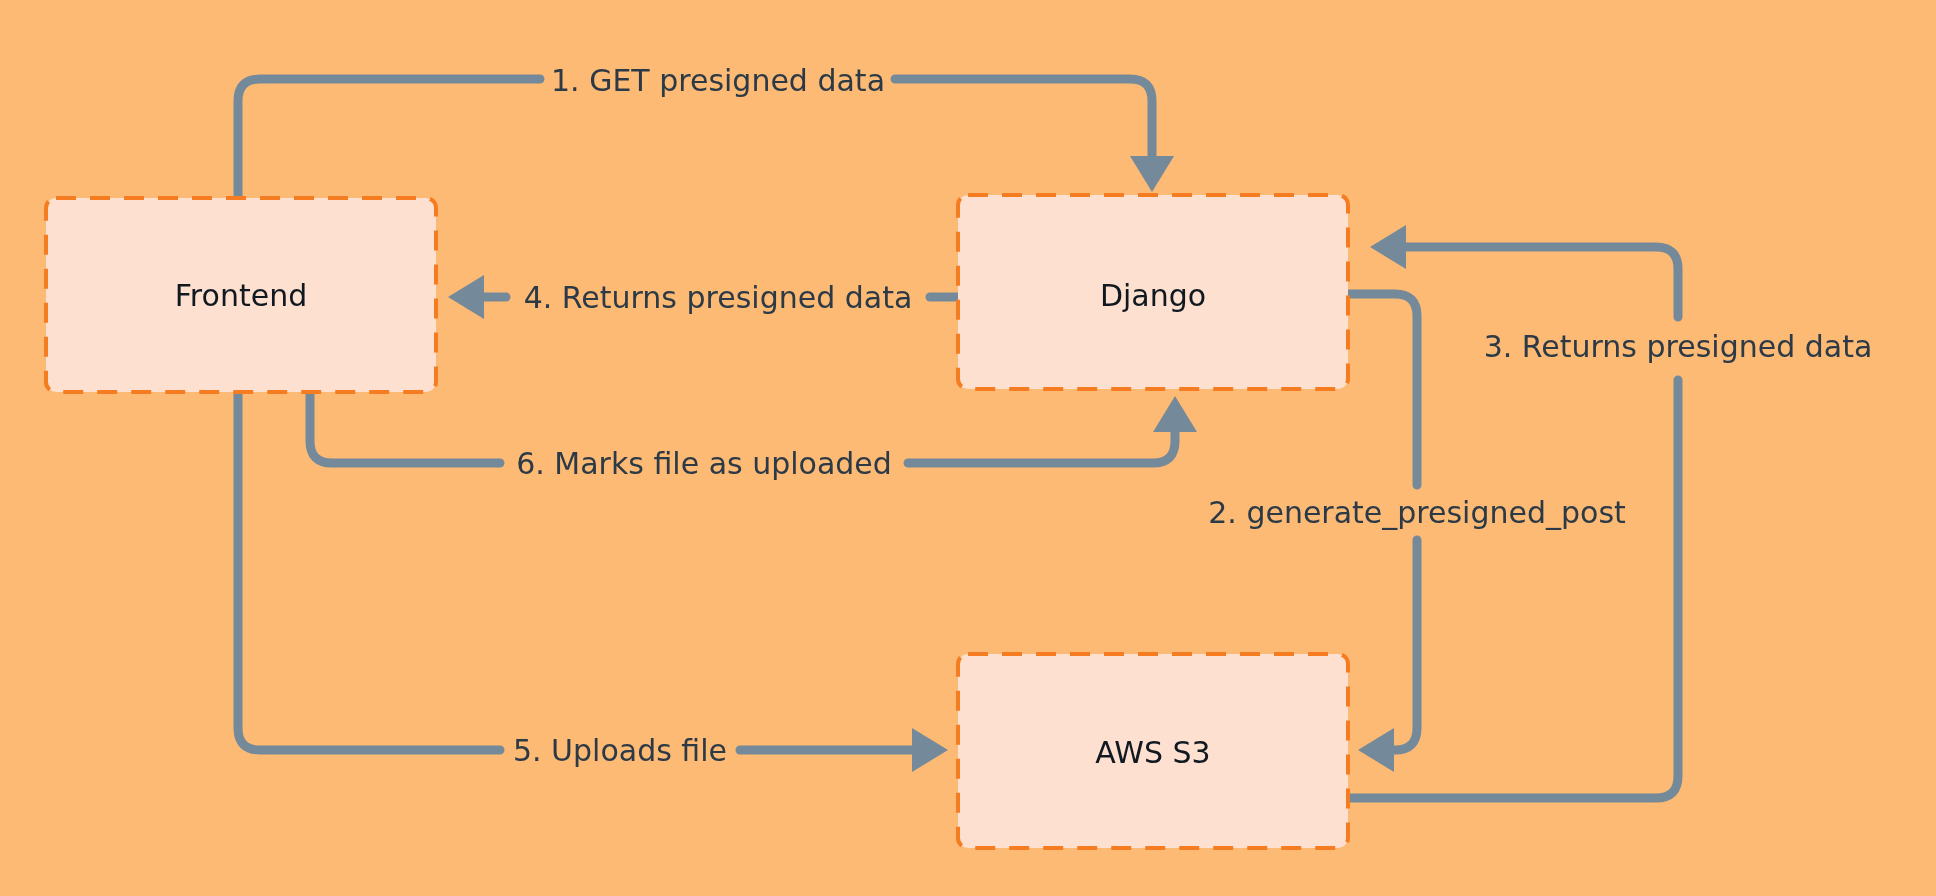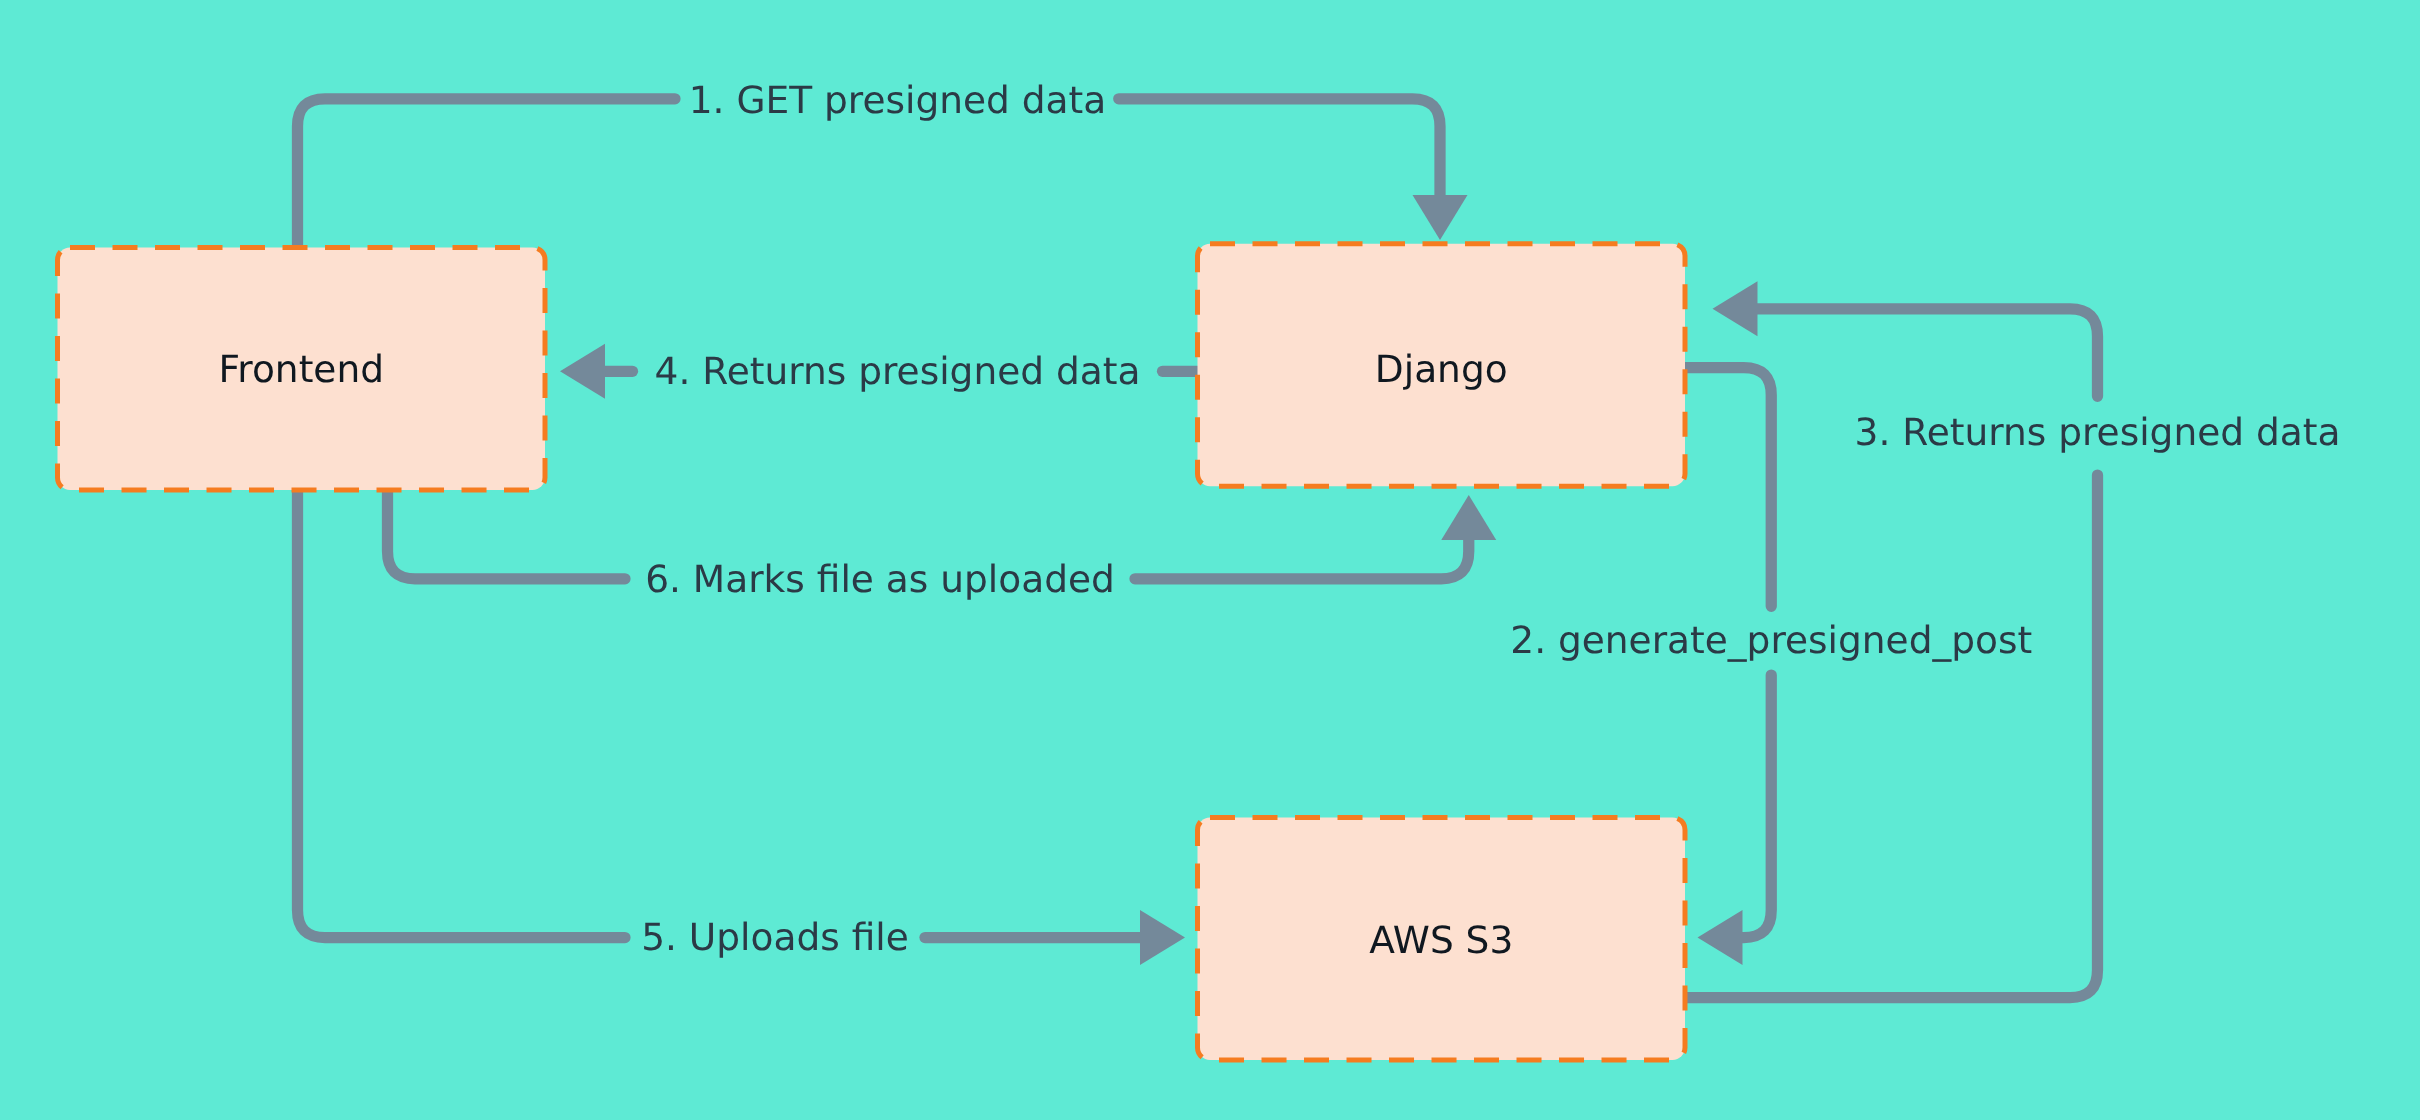--- a/index.html
+++ b/index.html
@@ -10,21 +10,21 @@
     width: 1936px;
     height: 896px;
     background: #eef2f5;
     font-family: "DejaVu Sans", sans-serif;
     overflow: hidden;
   }
   #diagram-root {
     position: relative;
     width: 1936px;
     height: 896px;
-    background: #5eead4;
+    background: #fdba74;
   }
   svg.diagram-svg {
     display: block;
     width: 1936px;
     height: 896px;
   }
   .node-rect {
     fill: #fde0d0;
     stroke: #f57c20;
     stroke-width: 4;

